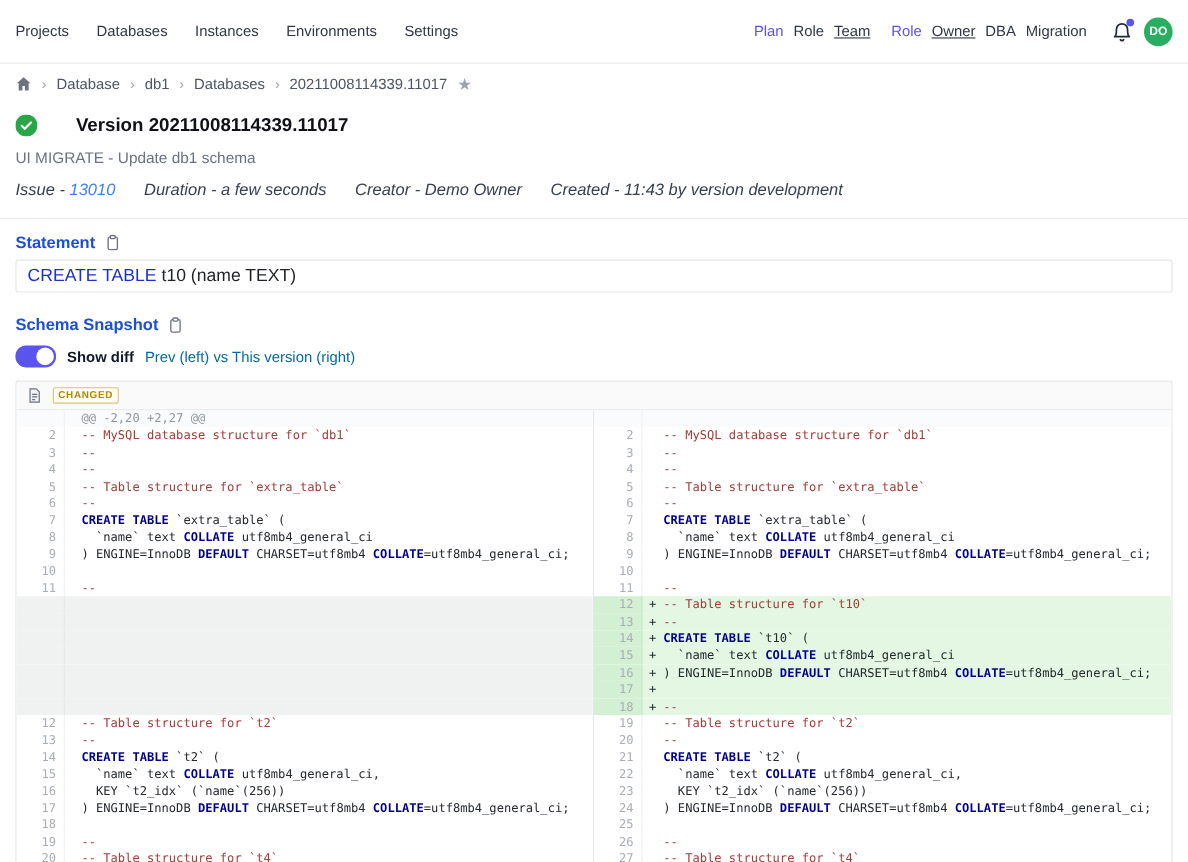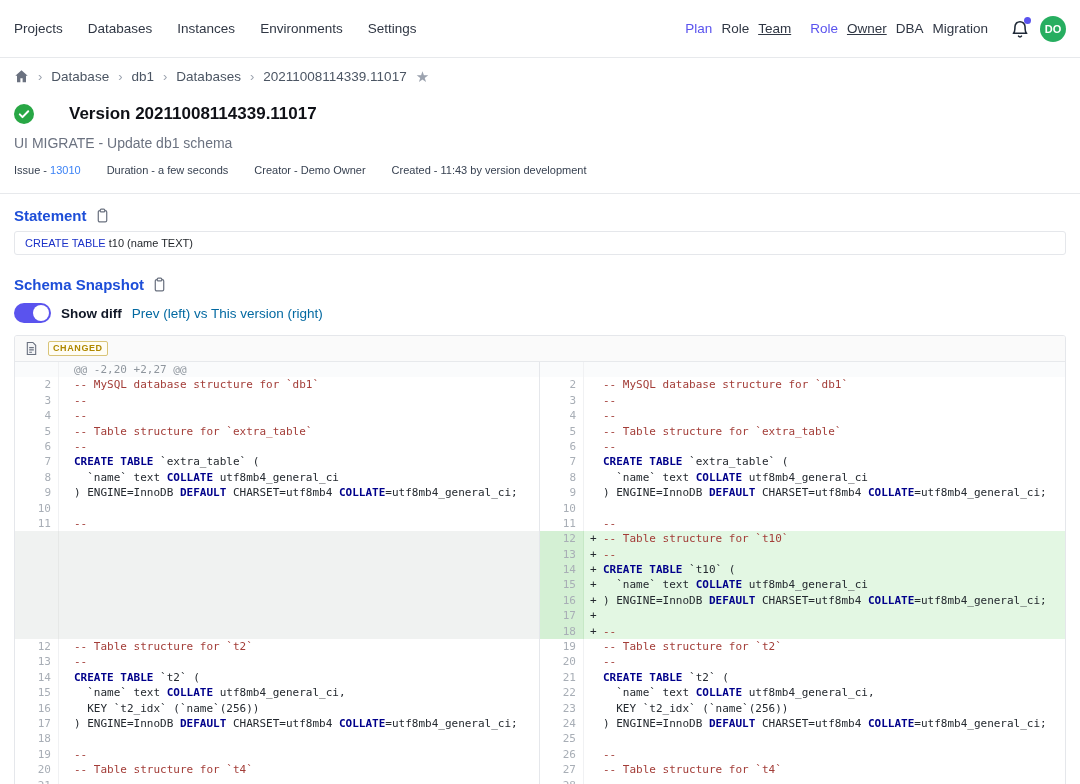--- a/index.html
+++ b/index.html
@@ -27,30 +27,30 @@
   
   .breadcrumb { display:flex; align-items:center; gap:9px; padding:0 14px; height:37px;
                 font-size:13.5px; color:#4b5563; }
   .crumb { cursor:pointer; }
   .sep { color:#9ca3af; font-size:13px; }
   .star { color:#9ca3af; font-size:15px; cursor:pointer; }
   
   .version-head { display:flex; align-items:center; gap:9px; padding:9px 14px 0; }
   .version-title { font-size:17px; font-weight:bold; color:#0f1117;margin-left:26px; }
   .version-sub { padding:11px 14px 0; font-size:14px; color:#6b7280; }
-  .version-meta { display:flex; gap:26px; padding:13px 14px 17px; font-size:11px; color:#374151; }
+  .version-meta { display:flex; gap:26px; padding:13px 14px 17px; font-size:15px; color:#374151;font-style:italic; }
   .meta-item { white-space:nowrap; }
   .link { color:var(--link,#3b82f6); cursor:pointer; }
   .divider { border:0; border-top:1px solid #e7e9ec; margin:0; }
   
   .section-head { display:flex; align-items:center; gap:8px; padding:13px 14px 7px;
                   font-size:15px; font-weight:600; color:#1d4ed8; }
   .copy-btn { display:flex; align-items:center; cursor:pointer; }
   .statement-box { margin:0 14px; border:1px solid #e5e7eb; border-radius:3px;
-                   padding:5px 10px; font-size:11px; color:#1f2328; }
+                   padding:5px 10px; font-size:16px; color:#1f2328; }
   .stmt-kw { color:var(--stmt-keyword,#1b31c8); }
   .toggle-row { display:flex; align-items:center; gap:10px; padding:3px 14px 12px; }
   .toggle { width:37px; height:20px; border-radius:10px; background:var(--accent,#4f46e5);
             position:relative; cursor:pointer; flex:none; }
   .toggle-knob { position:absolute; top:2px; right:2px; width:16px; height:16px; border-radius:50%;
                  background:#fff; }
   .toggle-label { font-size:13.5px; font-weight:bold; color:#111827; }
   .toggle-hint { font-size:13.5px; color:#0369a1; }
   
   .diff-wrap { margin:0 14px; border:1px solid #e5e7eb; border-radius:3px; overflow:hidden; }

